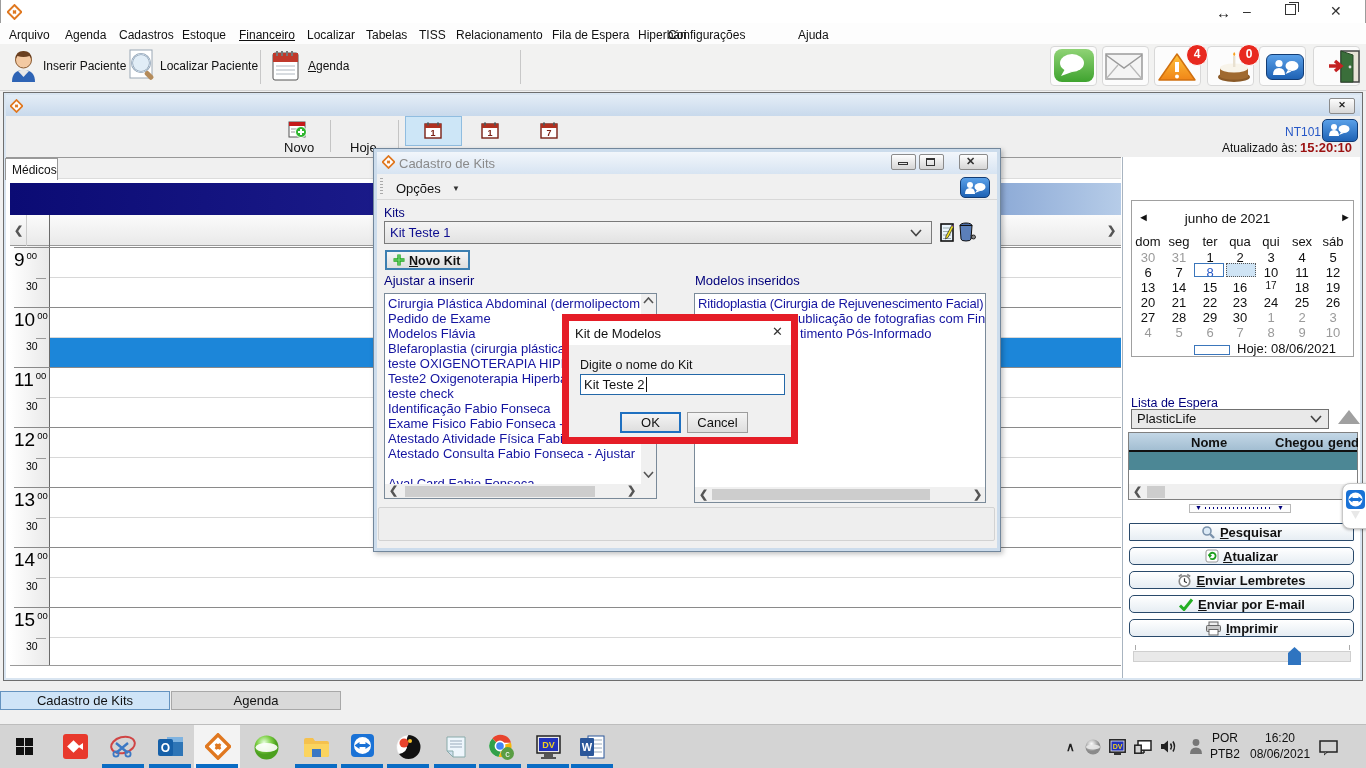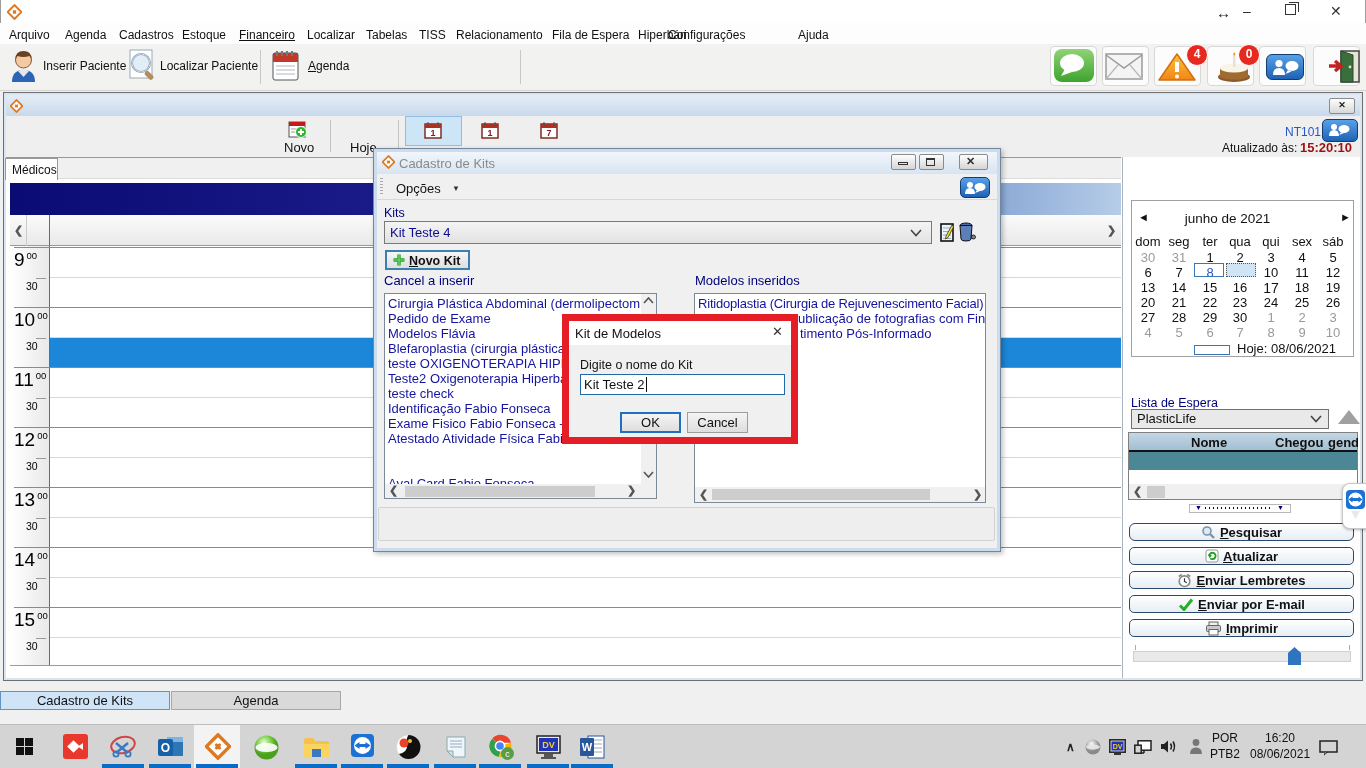--- a/index.html
+++ b/index.html
@@ -267,21 +267,21 @@
 <div class="abs" style="left:1163px;top:265px;width:32px;text-align:center;font-size:13px;color:#111;">7</div>
 <div class="abs" style="left:1194px;top:265px;width:32px;text-align:center;font-size:13px;color:#2557c7;">8</div>
 <div class="abs" style="left:1224px;top:265px;width:32px;text-align:center;font-size:13px;color:#111;">9</div>
 <div class="abs" style="left:1255px;top:265px;width:32px;text-align:center;font-size:13px;color:#111;">10</div>
 <div class="abs" style="left:1286px;top:265px;width:32px;text-align:center;font-size:13px;color:#111;">11</div>
 <div class="abs" style="left:1317px;top:265px;width:32px;text-align:center;font-size:13px;color:#111;">12</div>
 <div class="abs" style="left:1132px;top:280px;width:32px;text-align:center;font-size:13px;color:#111;">13</div>
 <div class="abs" style="left:1163px;top:280px;width:32px;text-align:center;font-size:13px;color:#111;">14</div>
 <div class="abs" style="left:1194px;top:280px;width:32px;text-align:center;font-size:13px;color:#111;">15</div>
 <div class="abs" style="left:1224px;top:280px;width:32px;text-align:center;font-size:13px;color:#111;">16</div>
-<div class="abs" style="left:1255px;top:280px;width:32px;text-align:center;font-size:14px;color:#111;">17</div>
+<div class="abs" style="left:1255px;top:280px;width:32px;text-align:center;font-size:10px;color:#111;">17</div>
 <div class="abs" style="left:1286px;top:280px;width:32px;text-align:center;font-size:13px;color:#111;">18</div>
 <div class="abs" style="left:1317px;top:280px;width:32px;text-align:center;font-size:13px;color:#111;">19</div>
 <div class="abs" style="left:1132px;top:295px;width:32px;text-align:center;font-size:13px;color:#111;">20</div>
 <div class="abs" style="left:1163px;top:295px;width:32px;text-align:center;font-size:13px;color:#111;">21</div>
 <div class="abs" style="left:1194px;top:295px;width:32px;text-align:center;font-size:13px;color:#111;">22</div>
 <div class="abs" style="left:1224px;top:295px;width:32px;text-align:center;font-size:13px;color:#111;">23</div>
 <div class="abs" style="left:1255px;top:295px;width:32px;text-align:center;font-size:13px;color:#111;">24</div>
 <div class="abs" style="left:1286px;top:295px;width:32px;text-align:center;font-size:13px;color:#111;">25</div>
 <div class="abs" style="left:1317px;top:295px;width:32px;text-align:center;font-size:13px;color:#111;">26</div>
 <div class="abs" style="left:1132px;top:310px;width:32px;text-align:center;font-size:13px;color:#111;">27</div>
@@ -318,21 +318,21 @@
 <div class="abs" style="left:1275px;top:435px;font-size:13px;font-weight:bold;color:#111;">Chegou</div>
 <div class="abs" style="left:1328px;top:435px;width:30px;overflow:hidden;font-size:13px;font-weight:bold;color:#111;">gend.</div>
 <div class="abs" style="left:1129px;top:452px;width:228px;height:18px;background:#4c8795;"></div>
 <div class="abs" style="left:1129px;top:484px;width:228px;height:15px;background:#f0f0f0;"></div>
 <div class="abs" style="left:1133px;top:485px;font-size:11px;font-weight:bold;color:#555;">❮</div>
 <div class="abs" style="left:1147px;top:486px;width:18px;height:12px;background:#cdcdcd;"></div>
 <div class="abs" style="left:1189px;top:504px;width:102px;height:9px;background:#fdfdfd;border:1px solid #b8b8b8;box-sizing:border-box;"></div>
 <div class="abs" style="left:1195px;top:504px;font-size:7px;color:#00007b;">▼</div>
 <div class="abs" style="left:1277px;top:504px;font-size:7px;color:#00007b;">▼</div>
 <div class="abs" style="left:1205px;top:507px;width:68px;height:2px;background-image:repeating-linear-gradient(90deg,#00007b 0 1.5px,transparent 1.5px 4px);"></div>
-<div class="abs" style="left:1129px;top:523px;width:225px;height:18px;background:linear-gradient(#ffffff,#e6edf3);border:1px solid #2a4a6b;border-radius:6px;box-sizing:border-box;display:flex;align-items:center;justify-content:center;">
+<div class="abs" style="left:1129px;top:523px;width:225px;height:18px;background:linear-gradient(#ffffff,#e6edf3);border:1px solid #2a4a6b;border-radius:1px;box-sizing:border-box;display:flex;align-items:center;justify-content:center;">
         <svg width="15" height="15" viewBox="0 0 15 15" style="margin-right:4px;">
           <circle cx="6" cy="6" r="4" fill="#dceaf6" stroke="#7a92ac" stroke-width="1.6"></circle>
           <line x1="9" y1="9" x2="13" y2="13" stroke="#7a92ac" stroke-width="2.4"></line>
         </svg>
         <span style="font-size:13px;font-weight:bold;color:#111;"><u>P</u>esquisar</span>
       </div>
 <div class="abs" style="left:1129px;top:547px;width:225px;height:18px;background:linear-gradient(#ffffff,#e6edf3);border:1px solid #2a4a6b;border-radius:5px;box-sizing:border-box;display:flex;align-items:center;justify-content:center;">
         <svg width="14" height="14" viewBox="0 0 14 14" style="margin-right:4px;">
           <rect x="1" y="1" width="12" height="12" rx="2" fill="#fff" stroke="#999" stroke-width="1"></rect>
           <path d="M4.2 7 a3.2 3.2 0 1 1 1 2.3" fill="none" stroke="#1d9e1d" stroke-width="1.8"></path>
@@ -403,21 +403,21 @@
 <div class="abs" style="left:452px;top:184px;font-size:8px;color:#333;">▼</div>
 <div class="abs" style="left:960px;top:177px;width:30px;height:21px;background:linear-gradient(#5aa0e8,#1e62b4);border:1px solid #123c74;border-radius:5px;box-sizing:border-box;"></div>
 <svg class="abs" style="left:963px;top:180px;" width="24" height="15" viewBox="0 0 24 15">
         <circle cx="7" cy="5" r="3" fill="#fff"></circle>
         <path d="M2 14 Q2 8 7 8 Q12 8 12 14 Z" fill="#fff"></path>
         <ellipse cx="17" cy="7" rx="5.5" ry="4" fill="#fff"></ellipse>
         <path d="M14 10 l-2 3 l5 -2 Z" fill="#fff"></path>
       </svg>
 <div class="abs" style="left:384px;top:206px;font-size:12.5px;color:#00007b;">Kits</div>
 <div class="abs" style="left:384px;top:221px;width:548px;height:23px;background:linear-gradient(#f4f4f4,#e2e2e2);border:1px solid #7a7a7a;box-sizing:border-box;"></div>
-<div class="abs" style="left:390px;top:225px;font-size:13px;color:#0d0d8f;">Kit Teste 4</div>
+<div class="abs" style="left:390px;top:225px;font-size:13px;color:#0d0d8f;">Kit Teste 1</div>
 <svg class="abs" style="left:910px;top:229px;" width="12" height="8" viewBox="0 0 12 8">
         <path d="M1 1 L6 6.5 L11 1" fill="none" stroke="#444" stroke-width="1.6"></path>
       </svg>
 <svg class="abs" style="left:940px;top:223px;" width="15" height="19" viewBox="0 0 15 19">
         <rect x="1" y="1" width="12" height="17" fill="#eaf4fc" stroke="#111" stroke-width="1.6"></rect>
         <path d="M3 5 h8 M3 8.5 h8 M3 12 h8 M3 15.5 h8" stroke="#9aa" stroke-width="1"></path>
         <path d="M12 2 L6 13 L5.5 16 L8 14.5 L13.5 4 Z" fill="#f0e020" stroke="#333" stroke-width="0.8"></path>
         <path d="M12 2 L13.5 4 L14 2.5 Z" fill="#7030a0"></path>
       </svg>
 <svg class="abs" style="left:958px;top:222px;" width="18" height="21" viewBox="0 0 18 21">
@@ -425,34 +425,35 @@
         <path d="M2 3.5 L3 17 Q3 19 8 19 Q13 19 13 17 L14 3.5 Z" fill="#5b7fb9" stroke="#111" stroke-width="1"></path>
         <path d="M13 13 l4 3 M13 16 l4 -1" stroke="#333" stroke-width="2"></path>
         <circle cx="15.5" cy="15" r="2" fill="#888" stroke="#111" stroke-width="0.8"></circle>
       </svg>
 <div class="abs" style="left:385px;top:250px;width:85px;height:20px;background:linear-gradient(#f6f6f6,#dfdfdf);border:2px solid #3c7fb1;box-sizing:border-box;"></div>
 <svg class="abs" style="left:392px;top:253px;" width="14" height="14" viewBox="0 0 14 14">
         <path d="M7 1.5 v11 M1.5 7 h11" stroke="#1fa81f" stroke-width="3.4"></path>
         <path d="M7 1.5 v11 M1.5 7 h11" stroke="#7ed67e" stroke-width="1.2"></path>
       </svg>
 <div class="abs" style="left:409px;top:254px;font-size:12.5px;font-weight:bold;color:#111;"><u>N</u>ovo Kit</div>
-<div class="abs" style="left:384px;top:273px;font-size:13px;color:#00007b;">Cancel a inserir</div>
+<div class="abs" style="left:384px;top:273px;font-size:13px;color:#00007b;">Ajustar a inserir</div>
 <div class="abs" style="left:695px;top:273px;font-size:13px;color:#00007b;">Modelos inseridos</div>
 <div class="abs" style="left:384px;top:293px;width:273px;height:206px;background:#fff;border:1px solid #7a8a99;box-sizing:border-box;"></div>
 <div class="abs" style="left:385px;top:294px;width:256px;height:190px;overflow:hidden;">
 <div class="abs" style="left:3px;top:2px;width:500px;font-size:13px;color:#1414a0;white-space:nowrap;">Cirurgia Plástica Abdominal (dermolipectomia</div>
 <div class="abs" style="left:3px;top:17px;width:500px;font-size:13px;color:#1414a0;white-space:nowrap;">Pedido de Exame</div>
 <div class="abs" style="left:3px;top:32px;width:500px;font-size:13px;color:#1414a0;white-space:nowrap;">Modelos Flávia</div>
 <div class="abs" style="left:3px;top:47px;width:500px;font-size:13px;color:#1414a0;white-space:nowrap;">Blefaroplastia (cirurgia plástica da</div>
 <div class="abs" style="left:3px;top:62px;width:500px;font-size:13px;color:#1414a0;white-space:nowrap;">teste OXIGENOTERAPIA HIPERBAR</div>
 <div class="abs" style="left:3px;top:77px;width:500px;font-size:13px;color:#1414a0;white-space:nowrap;">Teste2 Oxigenoterapia Hiperbári</div>
 <div class="abs" style="left:3px;top:92px;width:500px;font-size:13px;color:#1414a0;white-space:nowrap;">teste check</div>
 <div class="abs" style="left:3px;top:107px;width:500px;font-size:13px;color:#1414a0;white-space:nowrap;">Identificação Fabio Fonseca</div>
 <div class="abs" style="left:3px;top:122px;width:500px;font-size:13px;color:#1414a0;white-space:nowrap;">Exame Fisico Fabio Fonseca - Aj</div>
 <div class="abs" style="left:3px;top:137px;width:500px;font-size:13px;color:#1414a0;white-space:nowrap;">Atestado Atividade Física Fabio F</div>
+<div class="abs" style="left:3px;top:152px;width:500px;font-size:13px;color:#1414a0;white-space:nowrap;">Atestado Consulta Fabio Fonseca - Ajustar</div>
 <div class="abs" style="left:3px;top:182px;width:500px;font-size:13px;color:#1414a0;white-space:nowrap;">Aval Card Fabio Fonseca</div>
 </div>
 <div class="abs" style="left:641px;top:294px;width:15px;height:190px;background:#f0f0f0;"></div>
 <svg class="abs" style="left:643px;top:297px;" width="11" height="7" viewBox="0 0 11 7">
         <path d="M1 6 L5.5 1 L10 6" fill="none" stroke="#555" stroke-width="1.6"></path>
       </svg>
 <svg class="abs" style="left:643px;top:471px;" width="11" height="7" viewBox="0 0 11 7">
         <path d="M1 1 L5.5 6 L10 1" fill="none" stroke="#555" stroke-width="1.6"></path>
       </svg>
 <div class="abs" style="left:385px;top:484px;width:271px;height:14px;background:#f0f0f0;"></div>

